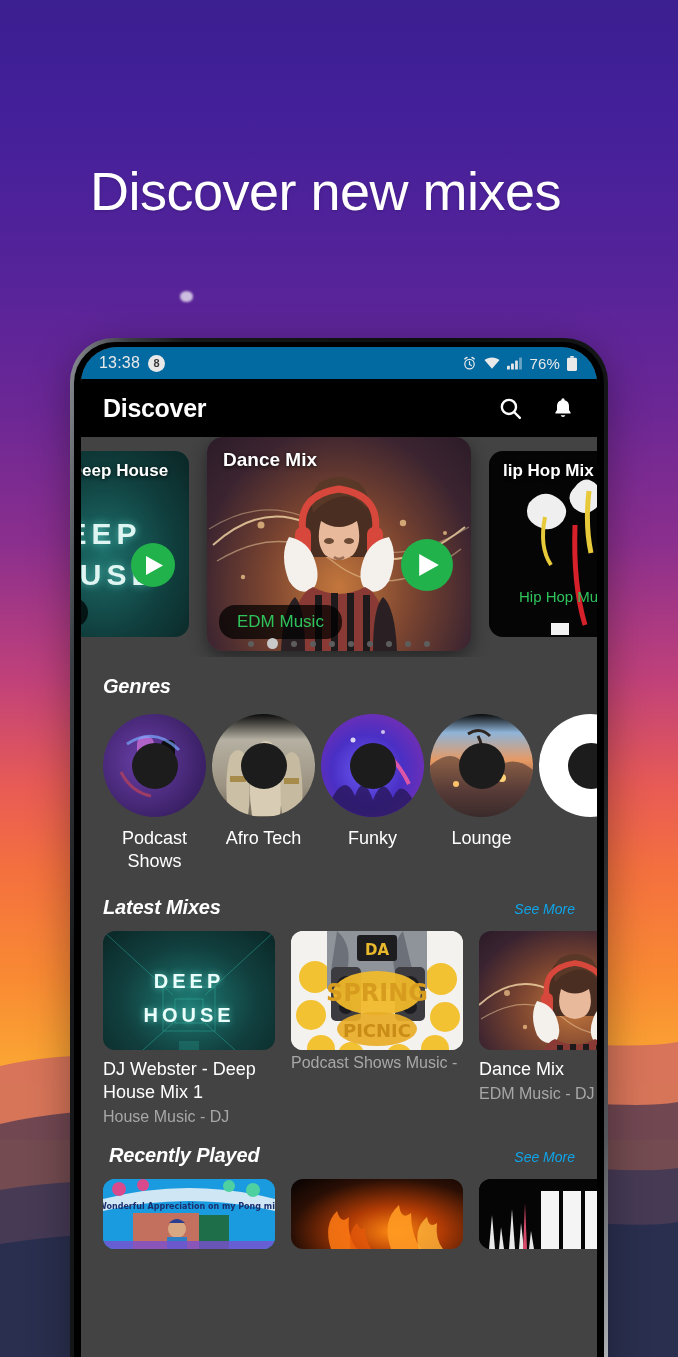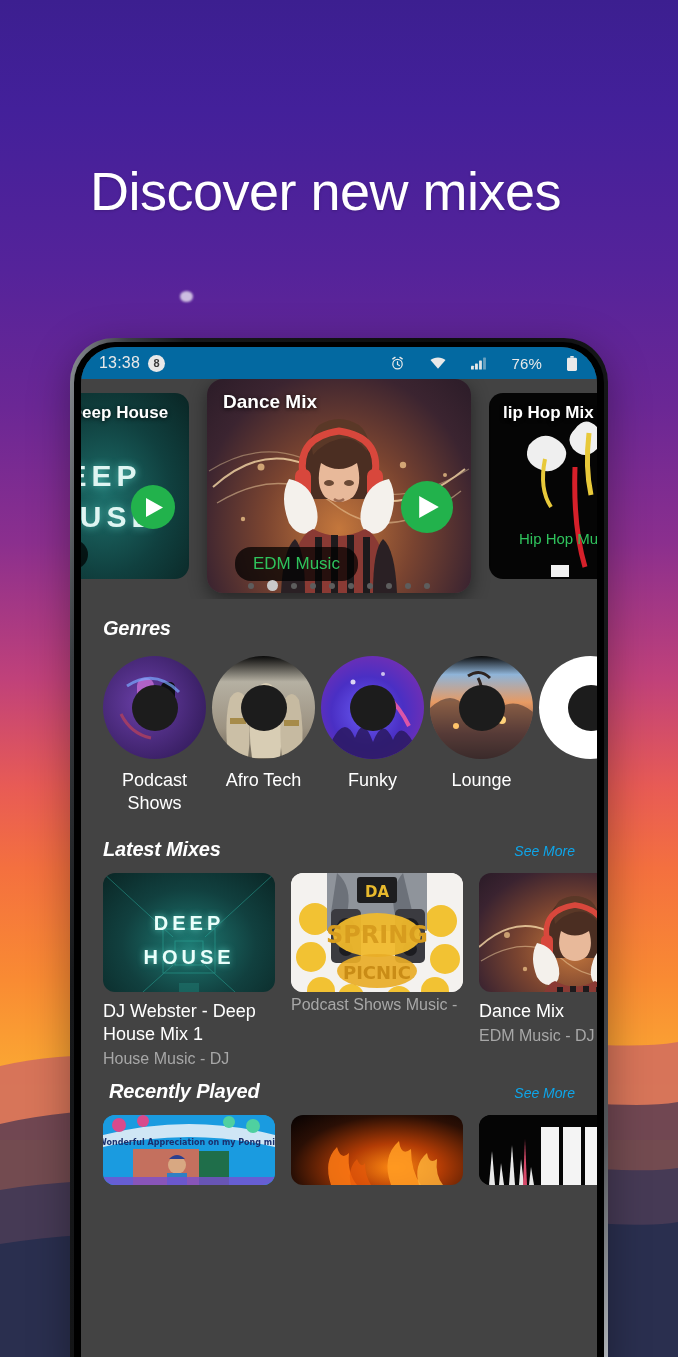--- a/index.html
+++ b/index.html
@@ -73,21 +73,21 @@
     padding:0 20px 0 18px;
     color:#e9e9e9; font-size:16px; letter-spacing:.2px;
   }
   .sb-left { display:flex; align-items:center; gap:8px; }
   .badge {
     width:17px; height:17px; border-radius:50%;
     background:#e9e9e9; color:#3b3b3b;
     font-size:11px; font-weight:bold;
     display:flex; align-items:center; justify-content:center;
   }
-  .sb-right { display:flex; align-items:center; gap:25px; }
+  .sb-right { display:flex; align-items:center; gap:7px; }
   .sb-right svg { display:block; }
   .batt-txt { font-size:15px; }
 
   
   #appbar {
     height:58px; background:#000;
     display:flex; align-items:center; justify-content:space-between;
     padding:0 22px 0 22px;
   }
   #appbar .title { color:#fff; font-size:25px; font-weight:bold; letter-spacing:-.3px; }
@@ -116,21 +116,21 @@
     text-shadow:0 1px 4px rgba(0,0,0,.8);
     white-space:nowrap;
   }
   .cc-main .ctitle { font-size:19px; left:16px; top:12px; }
   .tag {
     position:absolute; bottom:10px; left:10px;
     background:rgba(0,0,0,.72); color:#2fc35c;
     border-radius:16px; padding:6px 16px; font-size:15px;
     white-space:nowrap;
   }
-  .cc-main .tag { bottom:12px; left:28px; padding:7px 18px; font-size:17px; }
+  .cc-main .tag { bottom:12px; left:12px; padding:7px 18px; font-size:17px; }
   .play {
     position:absolute; width:44px; height:44px; border-radius:50%;
     background:#22b24c; display:flex; align-items:center; justify-content:center;
     right:14px; bottom:50px;
   }
   .cc-main .play { width:52px; height:52px; right:18px; bottom:60px; }
   .play svg { display:block; margin-left:3px; }
 
   
   .art-deep {
@@ -267,20 +267,37 @@
           <span class="batt-txt">76%</span>
           <span>
             <svg width="10" height="15" viewBox="0 0 10 15" fill="#e9e9e9">
               <rect x="3.2" y="0" width="3.6" height="1.8" rx=".5"></rect>
               <rect x="0" y="1.8" width="10" height="13.2" rx="1.4"></rect>
             </svg>
           </span>
         </div>
       </div>
 
+      <div id="appbar">
+        <div class="title">Discover</div>
+        <div class="bar-icons">
+          <span>
+            <svg width="25" height="25" viewBox="0 0 24 24" fill="none" stroke="#fff" stroke-width="2.3">
+              <circle cx="10.5" cy="10.5" r="6.8"></circle>
+              <path d="M15.6 15.6L21 21" stroke-linecap="round"></path>
+            </svg>
+          </span>
+          <span>
+            <svg width="24" height="24" viewBox="0 0 24 24" fill="#fff">
+              <path d="M12 2.2a1.6 1.6 0 011.6 1.6v.5a6 6 0 014.4 5.8v4l1.6 2.4v1.1H4.4v-1.1L6 14.1v-4a6 6 0 014.4-5.8v-.5A1.6 1.6 0 0112 2.2z"></path>
+              <path d="M9.7 19.2a2.4 2.4 0 004.6 0z"></path>
+            </svg>
+          </span>
+        </div>
+      </div>
 
       <div id="carousel">
 
         <div class="cc cc-side cc-left">
           <div class="art art-deep">
             <div class="dh-txt">EEP<br>OUSE</div>
           </div>
           <div class="ctitle">ter - Deep House</div>
           <div class="tag">usic</div>
           <div class="play">
@@ -519,21 +536,21 @@
                 <rect x="104" y="113" width="6" height="42"></rect>
                   <rect x="117" y="114" width="6" height="41"></rect>
               </g>
             </svg>
           </div>
           <div class="mtitle">Dance Mix</div>
           <div class="msub">EDM Music - DJ</div>
         </div>
       </div>
 
-      <div class="sec-head" style="margin-top:12px;padding-left:28px;">
+      <div class="sec-head" style="margin-top:18px;padding-left:28px;">
         <div class="sec-title">Recently Played</div>
         <div class="see-more">See More</div>
       </div>
       <div id="recent">
         <div class="rp rp-blue">
           <svg width="172" height="70" viewBox="0 0 172 70" style="position:absolute;inset:0;">
             <rect width="172" height="70" fill="#1a9be0"></rect>
             <path d="M0 20 q86-22 172 0 l0 12 q-86-20-172 0z" fill="#cfe6f5"></path>
             <text x="86" y="30" font-size="8" font-weight="bold" fill="#1a2f6e" text-anchor="middle" font-family="DejaVu Sans">Wonderful Appreciation on my Pong mix</text>
             <g fill="#d94a8c">

